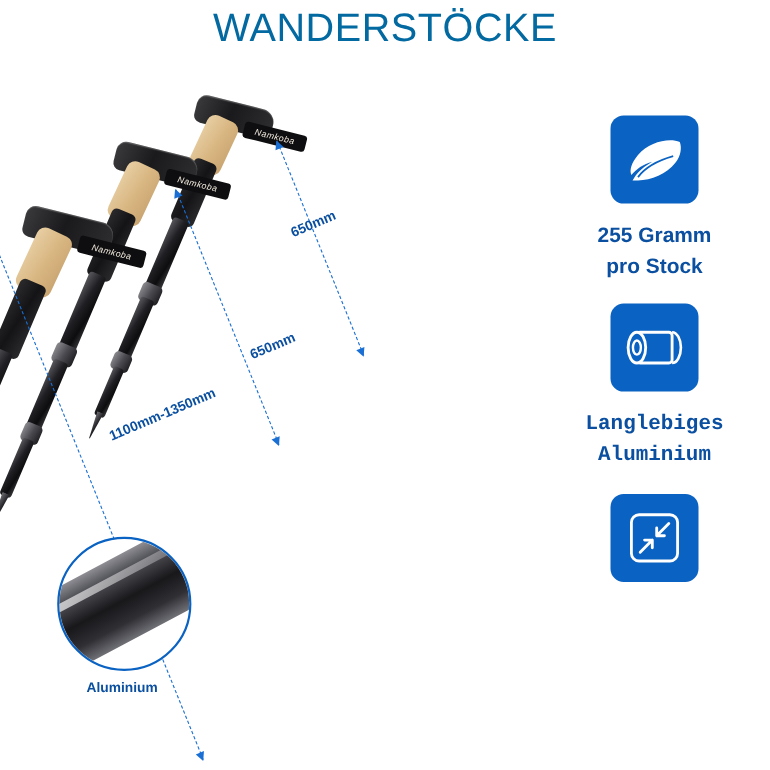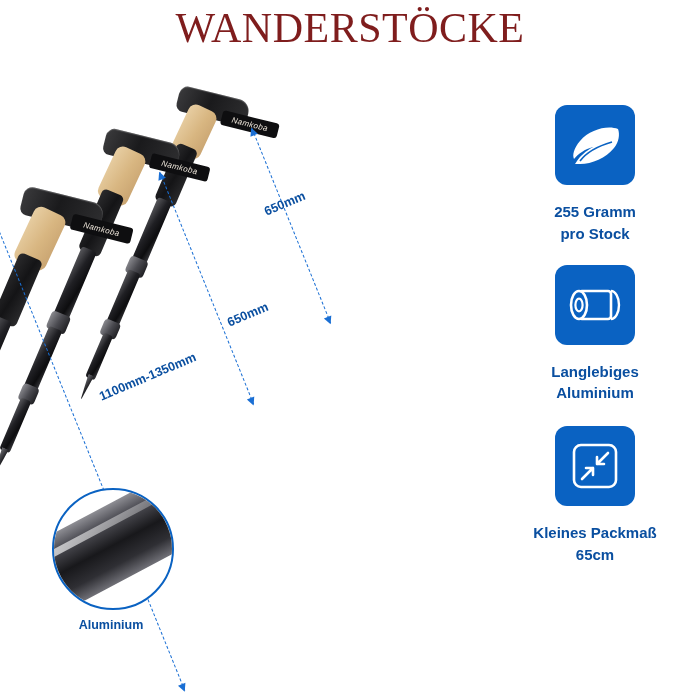--- a/index.html
+++ b/index.html
@@ -26,27 +26,26 @@
     line-height: 1.05;
   }
   .headline .line1 {
     font-size: 34px;
     font-weight: bold;
     letter-spacing: 0.5px;
     color: #0a4fa0;
     display: block;
   }
   .headline .line2 {
-    font-size: 42px;
+    font-size: 36px;
     font-weight: normal;
     letter-spacing: 0.5px;
-    color: #7f1d1d;
+    color: #0369a1;
     display: block;
     margin-top: 4px;
-    font-family: Liberation Serif, serif;
   }
 
   
   .features {
     position: absolute;
     right: 10px;
     top: 105px;
     width: 190px;
   }
   .feature {
@@ -59,26 +58,26 @@
     height: 80px;
     border-radius: 12px;
     background: #0a62c2;
     margin: 0 auto;
     display: flex;
     align-items: center;
     justify-content: center;
   }
   .feature .cap {
     margin-top: 16px;
-    font-size: 15px;
+    font-size: 19px;
     font-weight: bold;
     color: #0a4fa0;
     line-height: 1.45;
   }
-  .feature.f2 { margin-top: 20px; }
+  .feature.f2 { margin-top: 20px; font-family: Liberation Mono, monospace; }
   .feature.f3 { margin-top: 22px; }
 
   
   .scene {
     position: absolute;
     left: 0;
     top: 60px;
     width: 510px;
     height: 640px;
   }
@@ -294,19 +293,15 @@
   </div>
 
   <div class="feature f3">
     <div class="tile">
       <svg width="50" height="50" viewBox="0 0 50 50" aria-hidden="true">
         <rect x="4" y="4" width="42" height="42" rx="7" fill="none" stroke="#ffffff" stroke-width="2.6"></rect>
         <path d="M38 12 L27 23 M27 16 L27 23 L34 23" stroke="#ffffff" stroke-width="2.6" fill="none" stroke-linecap="round" stroke-linejoin="round"></path>
         <path d="M12 38 L23 27 M23 34 L23 27 L16 27" stroke="#ffffff" stroke-width="2.6" fill="none" stroke-linecap="round" stroke-linejoin="round"></path>
       </svg>
     </div>
-    <div class="cap">
-      <span>Kleines Packmaß</span><br>
-      <span>65cm</span>
-    </div>
   </div>
 
 </div>
 
 </body></html>

